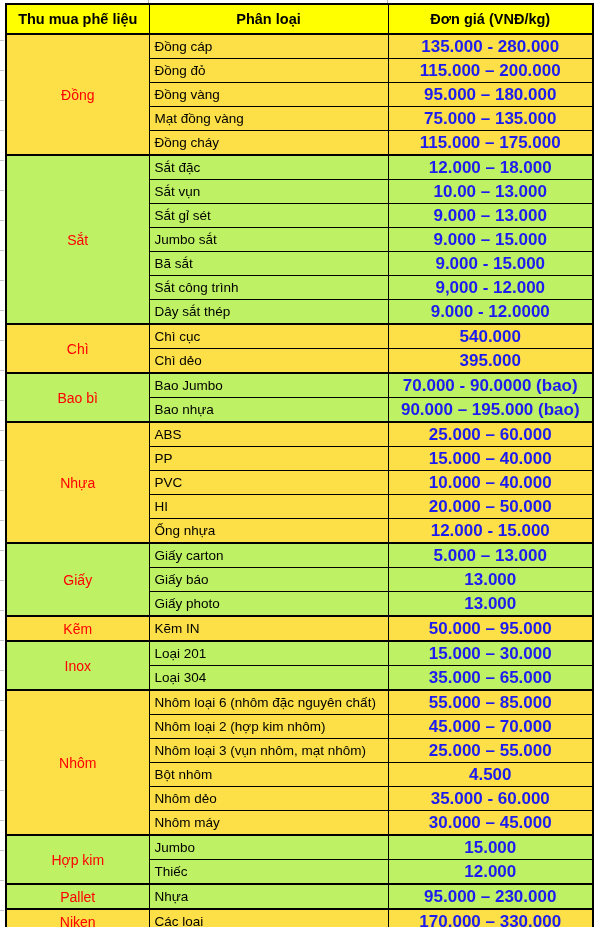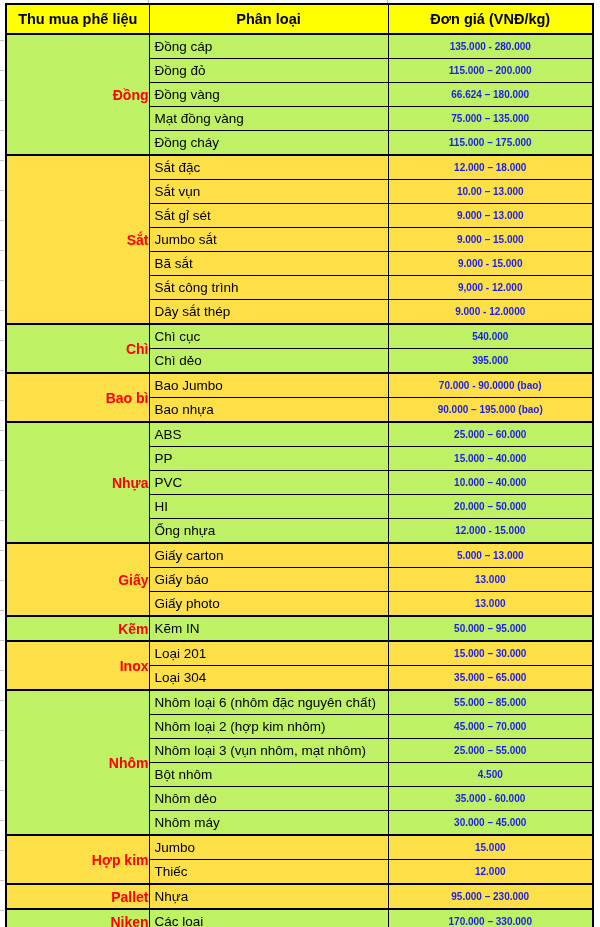--- a/index.html
+++ b/index.html
@@ -30,38 +30,38 @@
   }
   thead td {
     background: #FFFF00;
     font-weight: bold;
     font-size: 14.5px;
     text-align: center;
     height: 28px;
     border-bottom: 2px solid #000;
   }
   tbody td { height: 23px; }
-  tr.shade-blue td { background: #bef264; }
-  tr.shade-white td { background: #fde047; }
+  tr.shade-blue td { background: #fde047; }
+  tr.shade-white td { background: #bef264; }
   tr.section-start td { border-top: 2px solid #000; }
   td.cat-cell {
     color: #FF0000;
-    font-weight: bold;
+    font-weight: normal;
     font-size: 14px;
-    text-align: right;
+    text-align: center;
   }
   td.item-cell {
     font-size: 13.5px;
     padding-left: 5px;
     text-align: left;
   }
   td.price-cell {
     color: #1C1CEF;
     font-weight: bold;
-    font-size: 10px;
+    font-size: 17px;
     text-align: center;
   }
   
   .left-gridline-ticks {
     position: absolute;
     left: 0; top: 40px;
     width: 4px; height: 881px;
     background: repeating-linear-gradient(
       to bottom,
       #c9c9c9 0px, #c9c9c9 1px,
@@ -104,21 +104,21 @@
           <td class="cat-cell" rowspan="5">Đồng</td>
           <td class="item-cell">Đồng cáp</td>
           <td class="price-cell">135.000 - 280.000</td>
         </tr>
         <tr class="shade-blue">
           <td class="item-cell">Đồng đỏ</td>
           <td class="price-cell">115.000 – 200.000</td>
         </tr>
         <tr class="shade-blue">
           <td class="item-cell">Đồng vàng</td>
-          <td class="price-cell">66.624 – 180.000</td>
+          <td class="price-cell">95.000 – 180.000</td>
         </tr>
         <tr class="shade-blue">
           <td class="item-cell">Mạt đồng vàng</td>
           <td class="price-cell">75.000 – 135.000</td>
         </tr>
         <tr class="shade-blue">
           <td class="item-cell">Đồng cháy</td>
           <td class="price-cell">115.000 – 175.000</td>
         </tr>
         <tr class="shade-white section-start">

